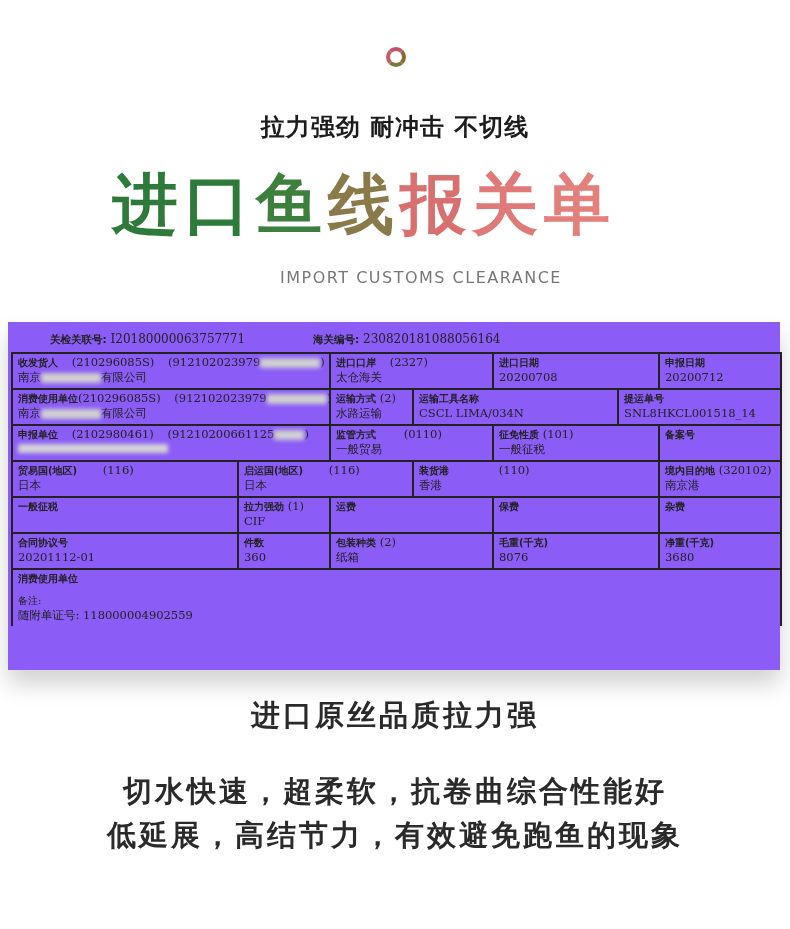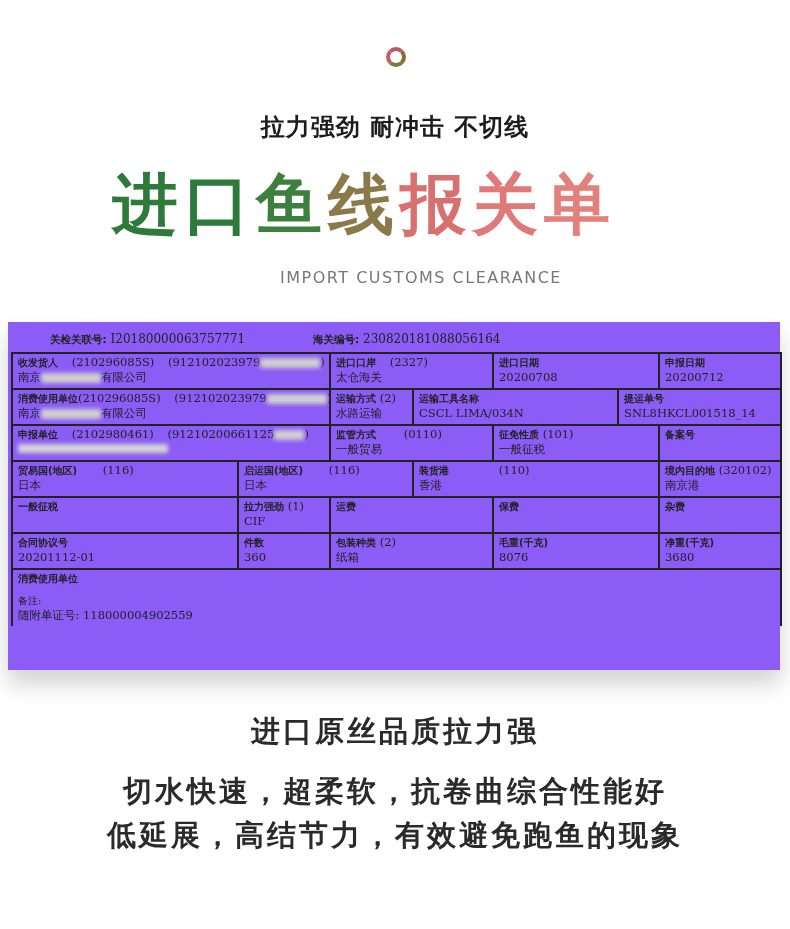--- a/index.html
+++ b/index.html
@@ -187,15 +187,15 @@
       <td colspan="8" class="remarks">
         <span class="lbl">消费使用单位</span><br>
         <div style="margin-top:8px;font-size:10px">备注:</div>
         <div style="font-size:11.5px"><span>随附单证号:</span> <span>118000004902559</span></div>
       </td>
     </tr>
   </tbody>
     </table>
 </div>
 
-<div class="bottom-text" style="top:712px;">进口原丝品质拉力强</div>
+<div class="bottom-text" style="top:696px;">进口原丝品质拉力强</div>
 <div class="bottom-text" style="top:772px;">切水快速，超柔软，抗卷曲综合性能好</div>
 <div class="bottom-text" style="top:816px;">低延展，高结节力，有效避免跑鱼的现象</div>
 
 </body></html>

